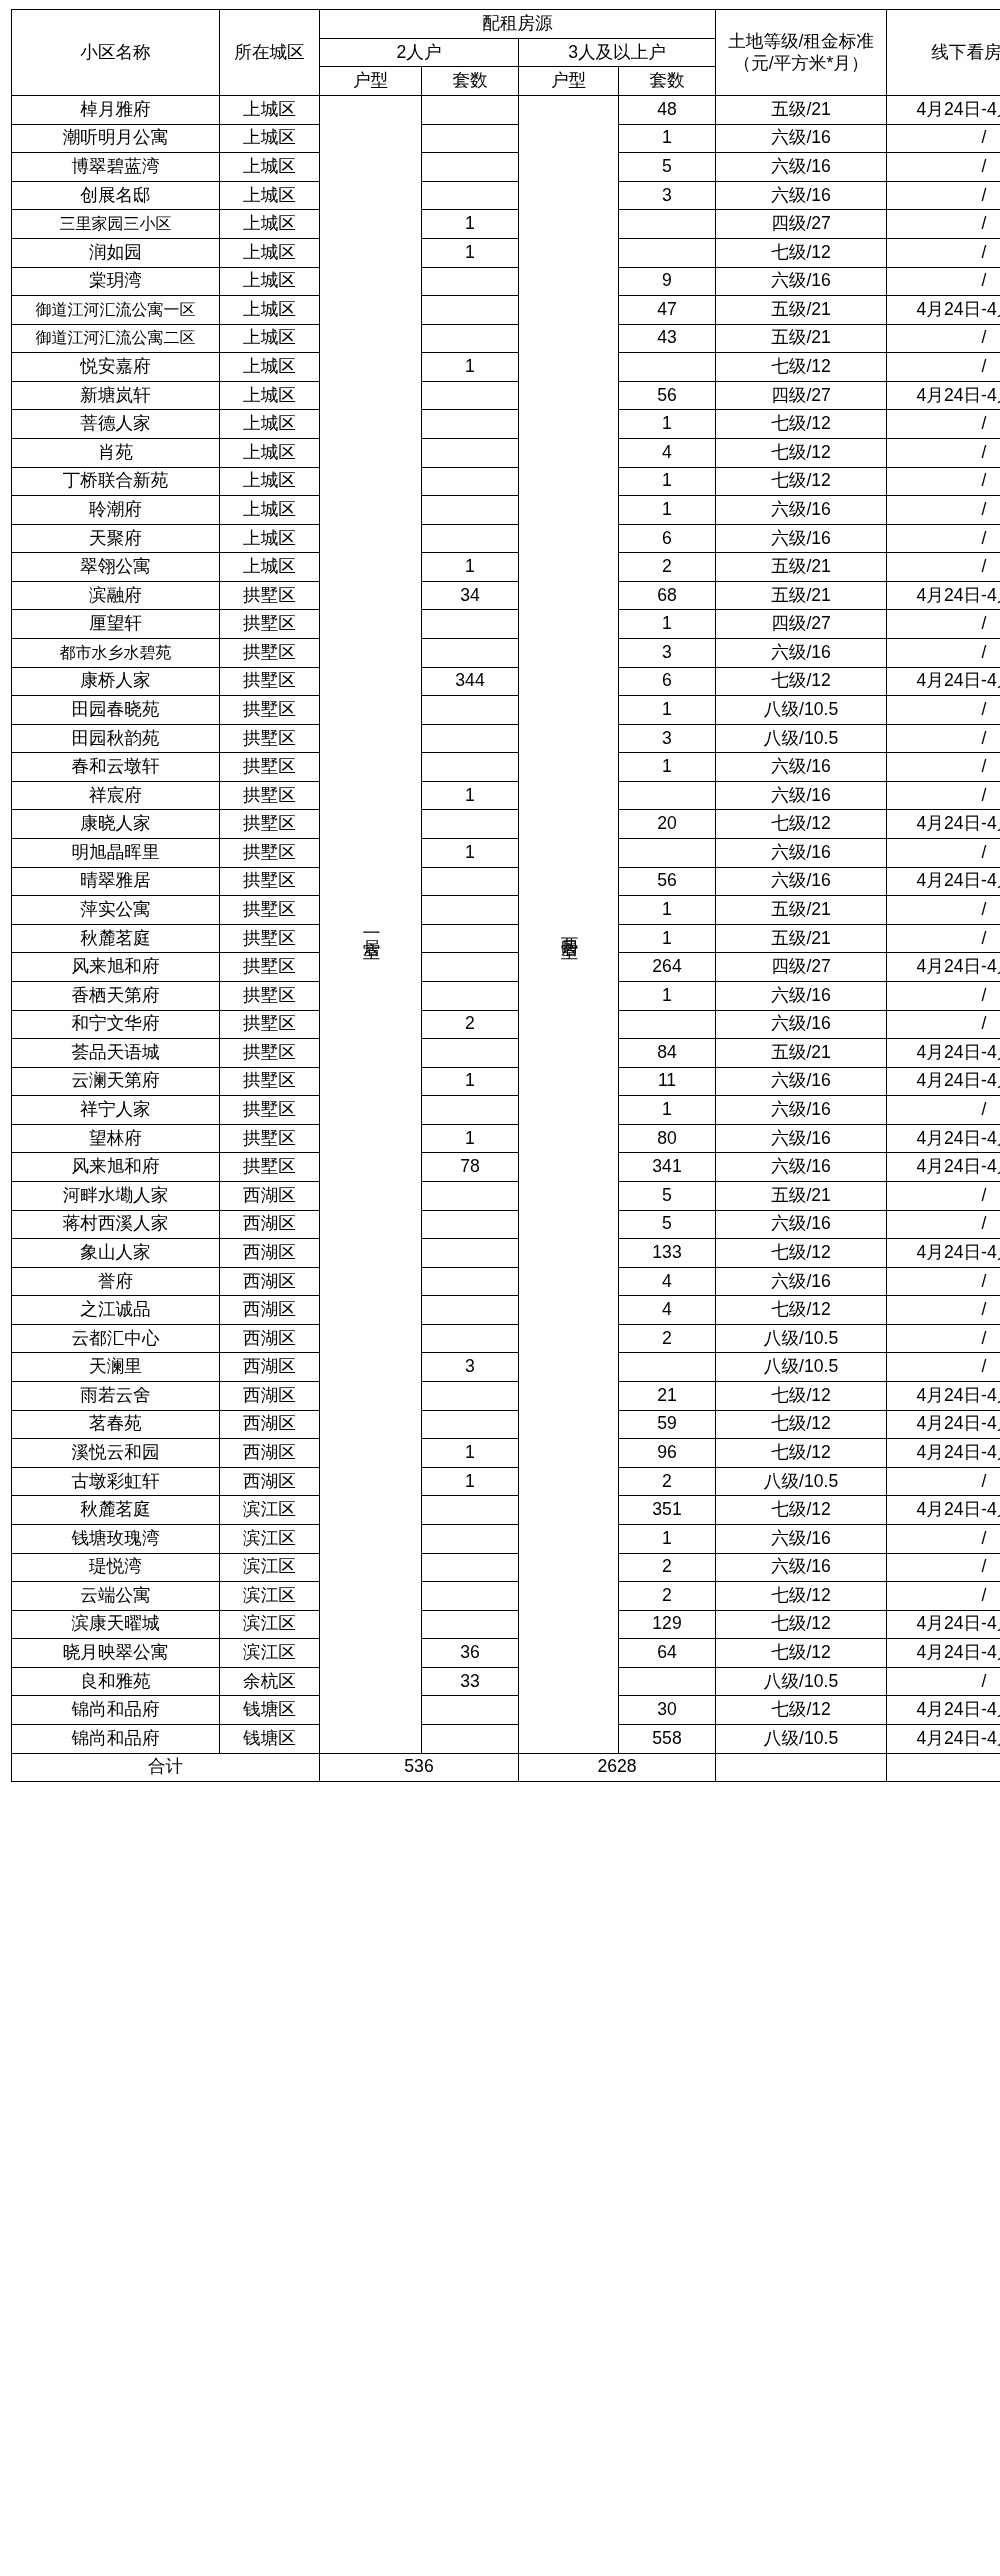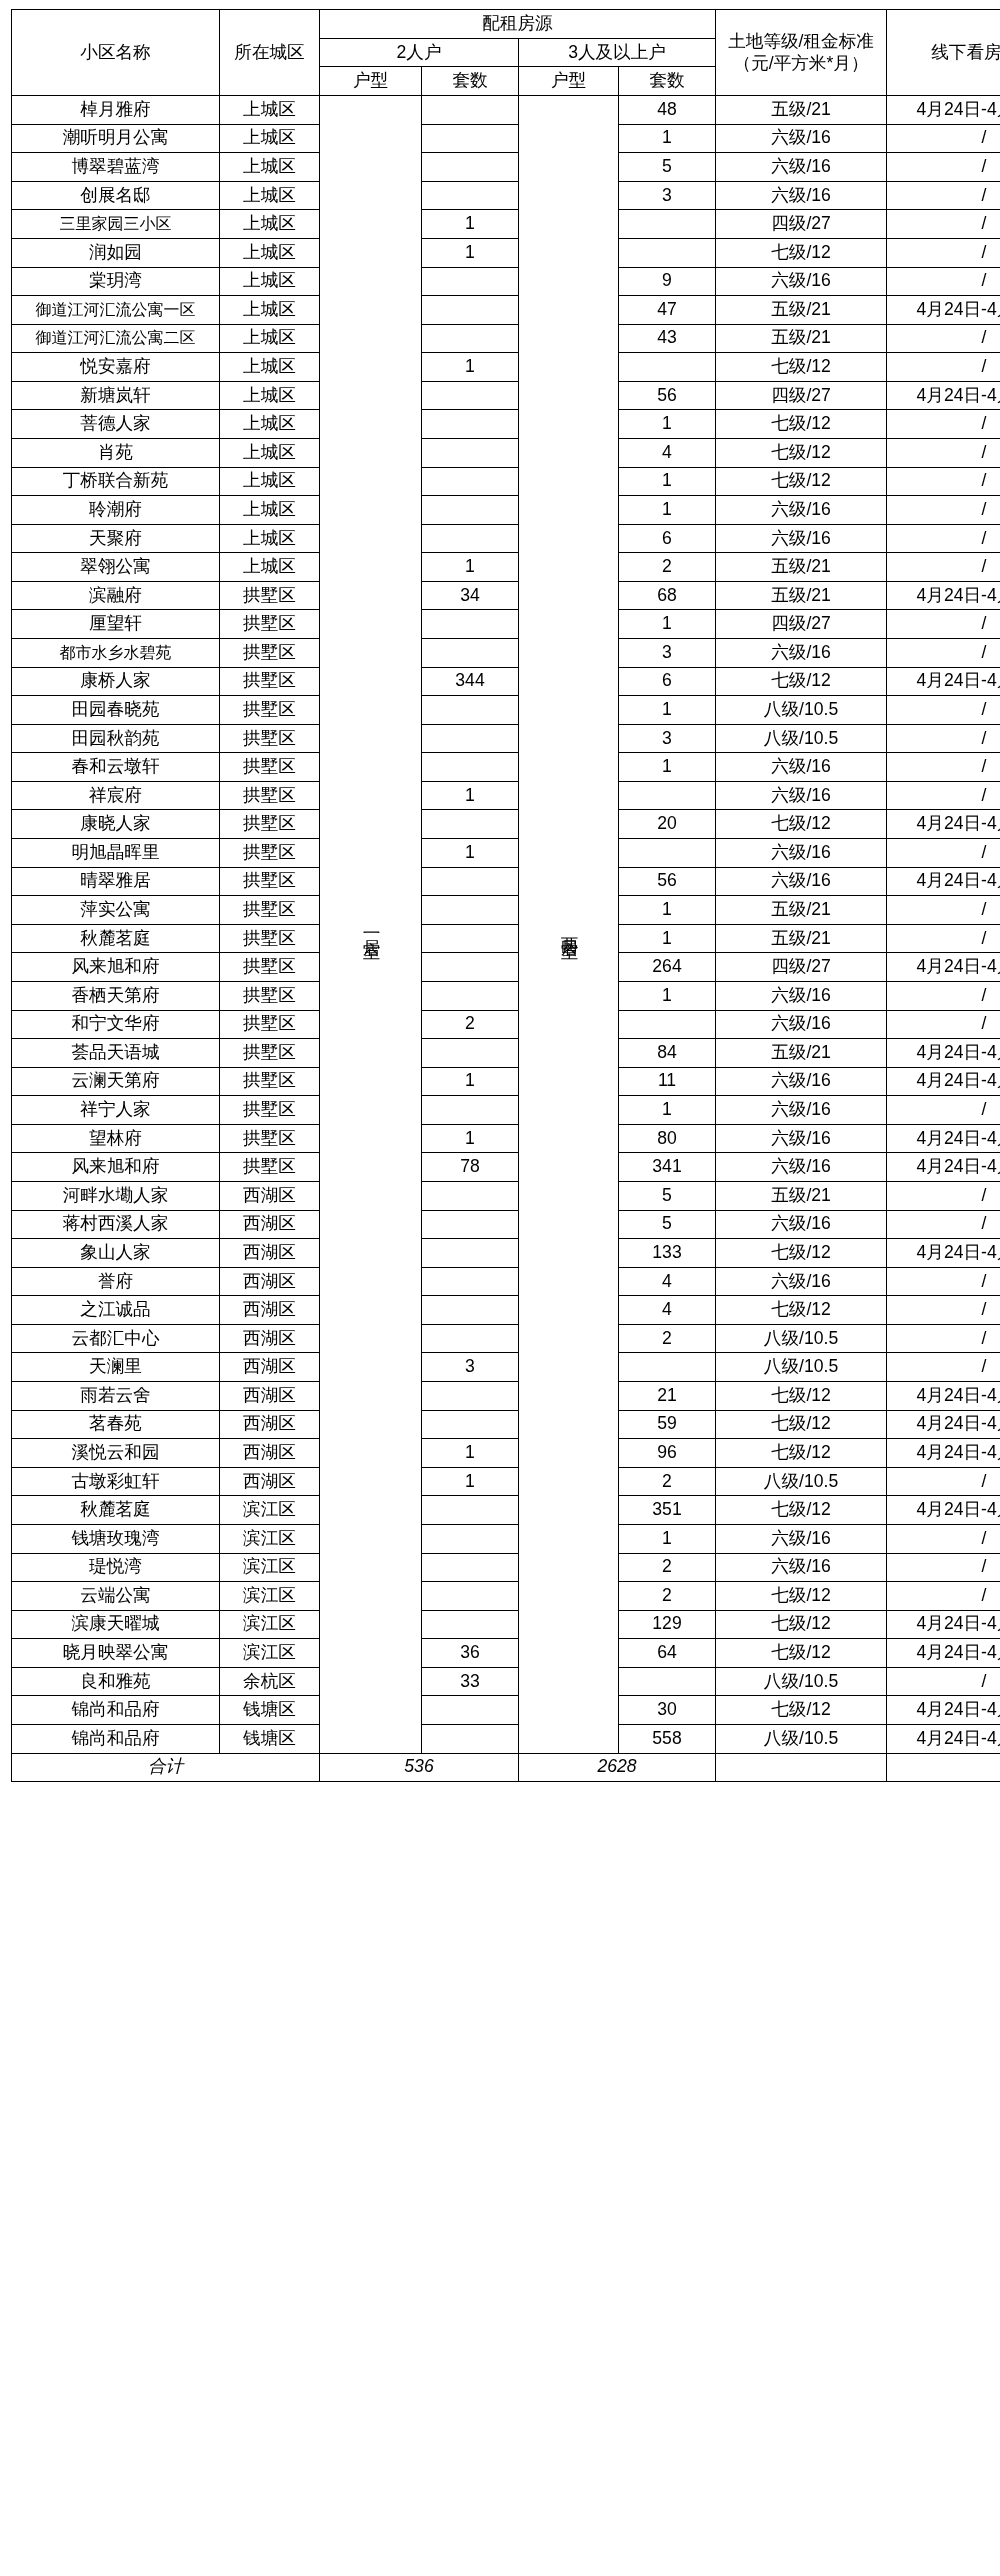--- a/index.html
+++ b/index.html
@@ -74,21 +74,20 @@
   }
   td.vert .v {
     writing-mode: vertical-rl;
     text-orientation: upright;
     display: inline-block;
     letter-spacing: 1.9px;
   }
   tfoot td {
     font-size: 18.5px;
     padding: 4.6px 1.9px;
-    font-style: italic;
   }
 </style>
 </head>
 <body>
 
 <div class="sheet">
   <table class="grid">
     <colgroup>
       <col class="c-name">
         <col class="c-dist">

